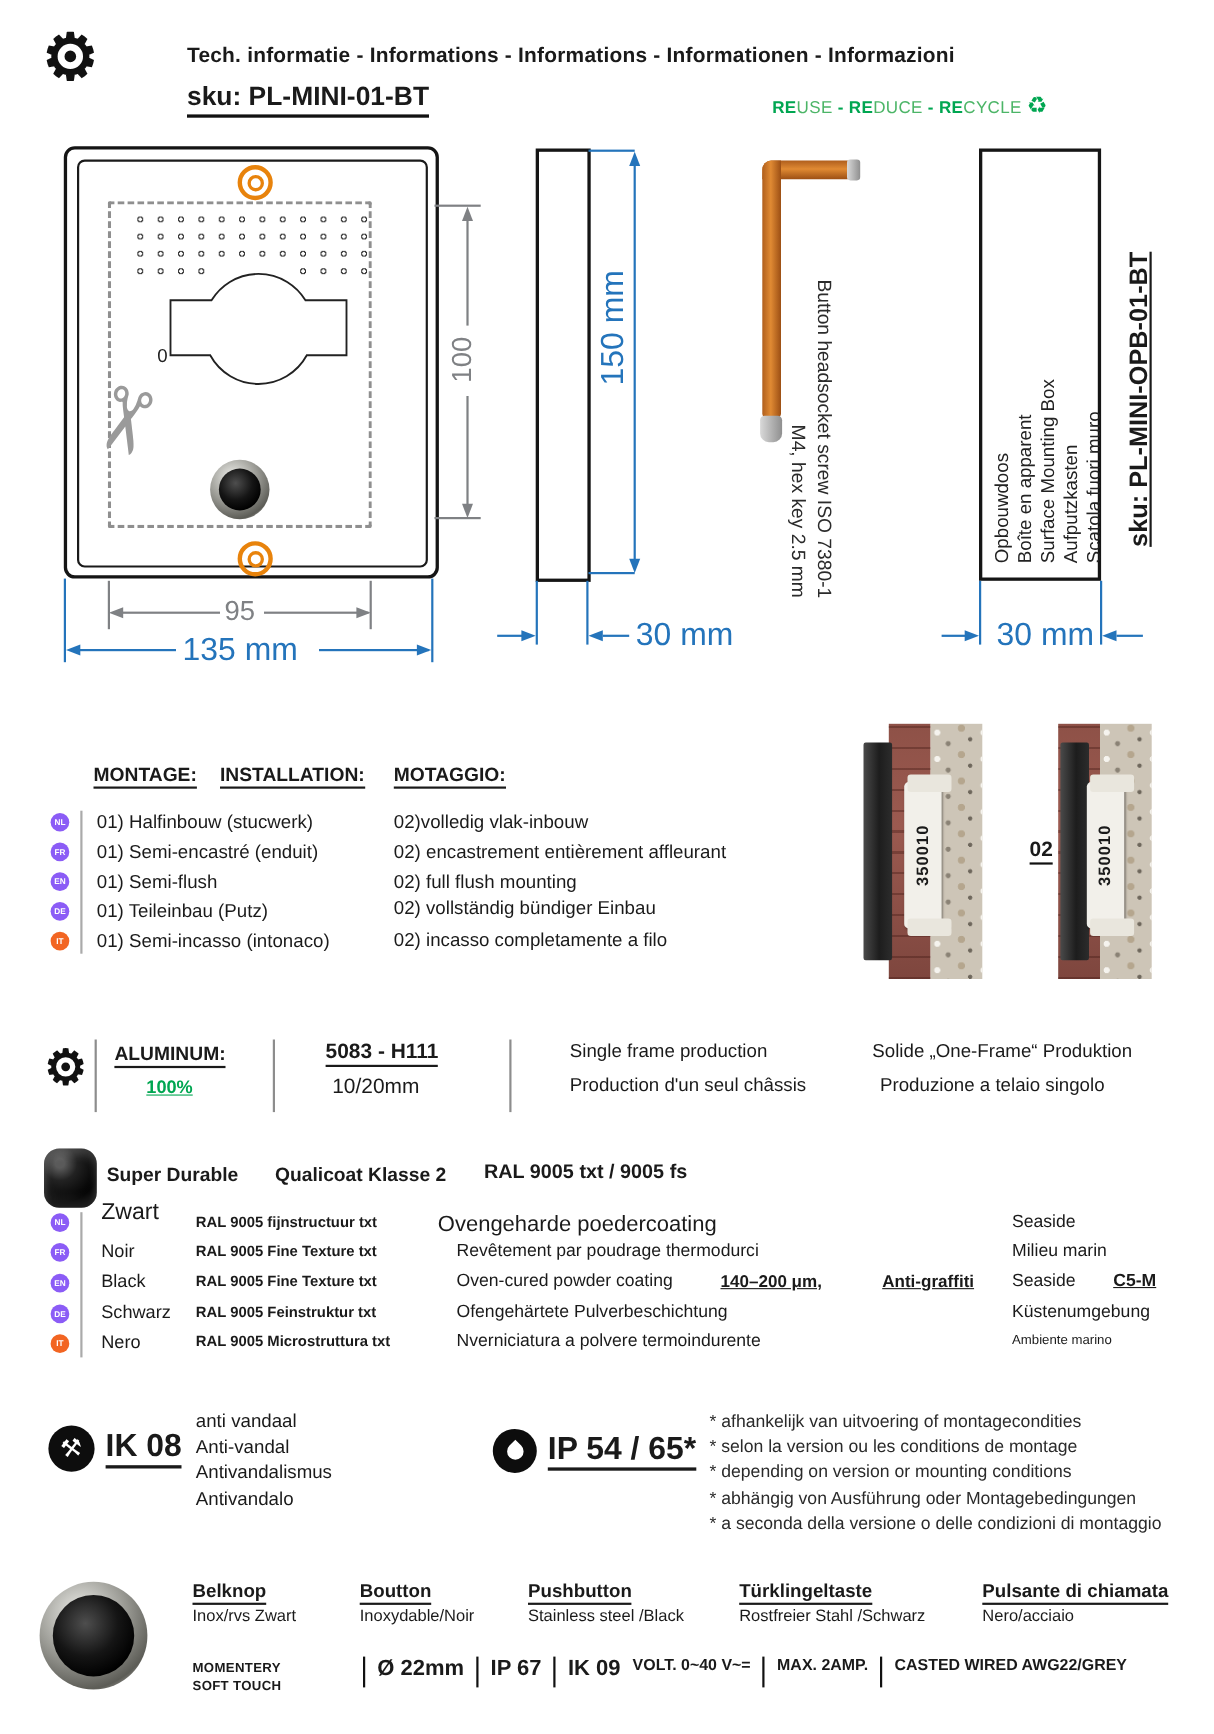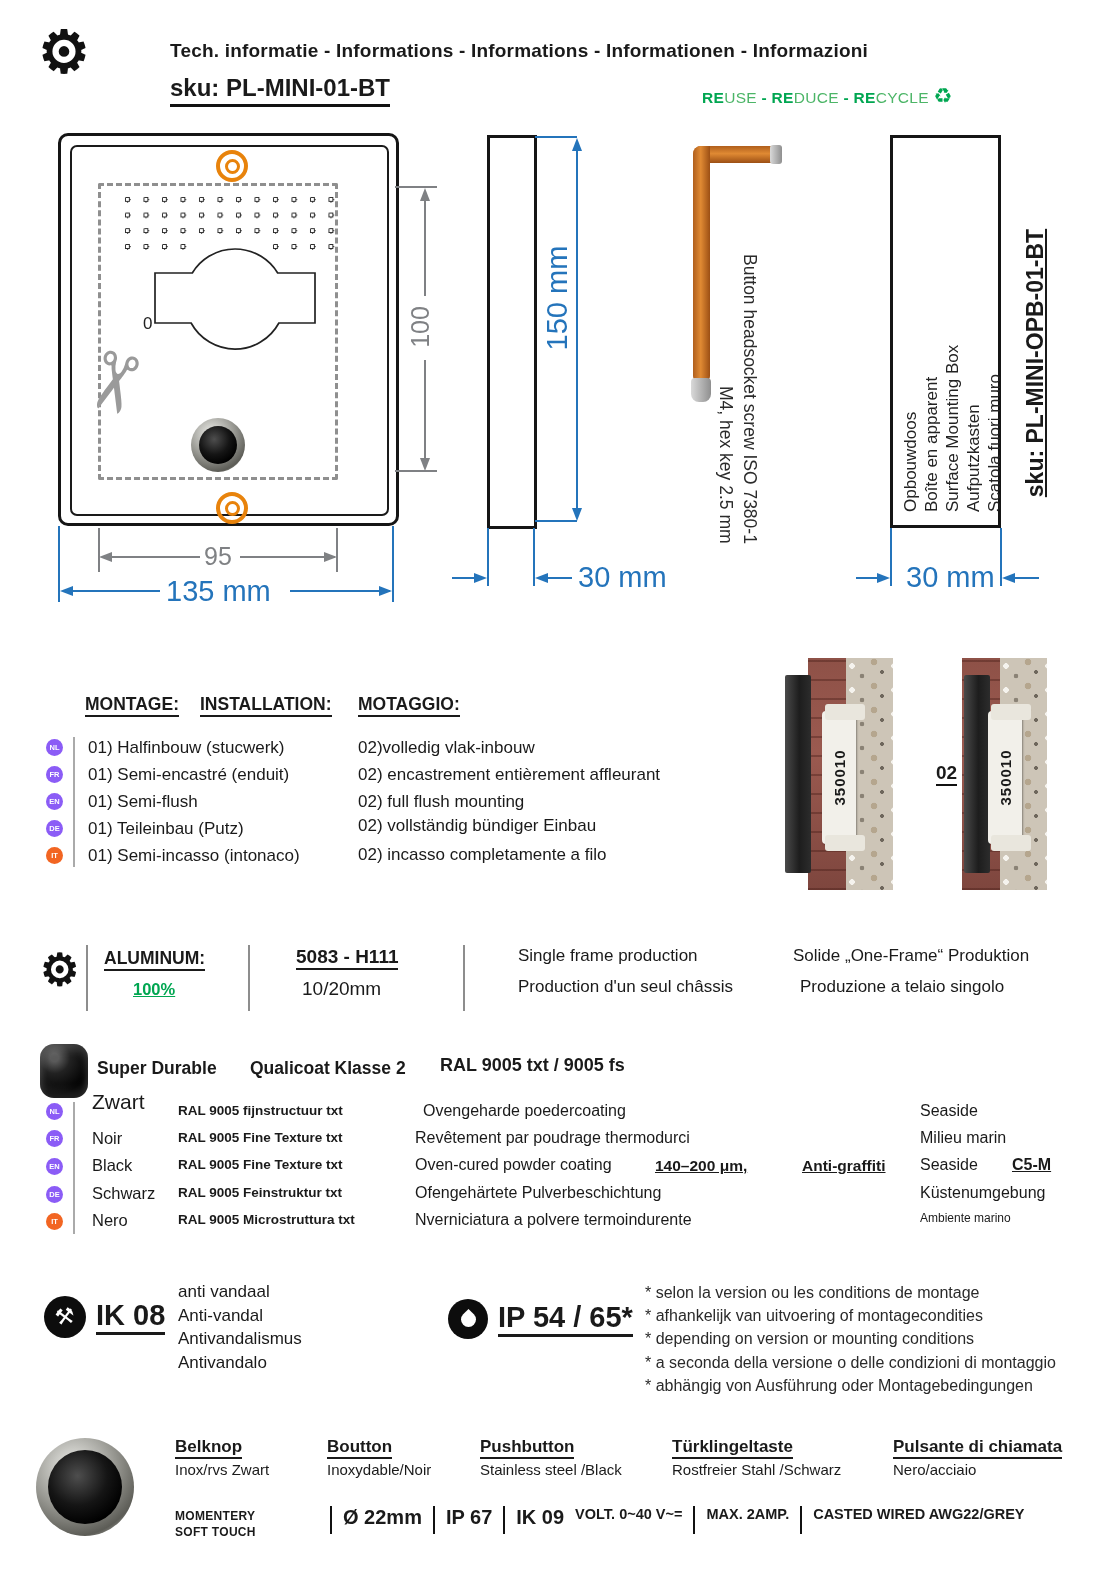--- a/index.html
+++ b/index.html
@@ -243,21 +243,21 @@
 
 <div class="vdiv" style="left:73px;top:1102px;height:132px;background:#aaa"></div>
 <div class="badge" style="left:46px;top:1103px">NL</div>
 <div class="badge" style="left:46px;top:1130px">FR</div>
 <div class="badge" style="left:46px;top:1158px">EN</div>
 <div class="badge" style="left:46px;top:1186px">DE</div>
 <div class="badge it-badge" style="left:46px;top:1213px">IT</div>
 
 <div class="abs" style="left:92px;top:1090px;font-size:21px">Zwart</div>
 <div class="abs b" style="left:178px;top:1103px;font-size:13.5px">RAL 9005 fijnstructuur txt</div>
-<div class="abs" style="left:423px;top:1102px;font-size:16px">Ovengeharde poedercoating</div>
+<div class="abs" style="left:398px;top:1102px;font-size:20px">Ovengeharde poedercoating</div>
 <div class="abs" style="left:920px;top:1102px;font-size:16px">Seaside</div>
 
 <div class="abs" style="left:92px;top:1129px;font-size:16.5px">Noir</div>
 <div class="abs b" style="left:178px;top:1130px;font-size:13.5px">RAL 9005 Fine Texture txt</div>
 <div class="abs" style="left:415px;top:1129px;font-size:16px">Revêtement par poudrage thermodurci</div>
 <div class="abs" style="left:920px;top:1129px;font-size:16px">Milieu marin</div>
 
 <div class="abs" style="left:92px;top:1156px;font-size:16.5px">Black</div>
 <div class="abs b" style="left:178px;top:1157px;font-size:13.5px">RAL 9005 Fine Texture txt</div>
 <div class="abs" style="left:415px;top:1156px;font-size:16px">Oven-cured powder coating</div>
@@ -284,25 +284,25 @@
   <div>anti vandaal</div>
   <div>Anti-vandal</div>
   <div>Antivandalismus</div>
   <div>Antivandalo</div>
 </div>
 <div class="ik-circle" style="left:448px;top:1299px;width:40px;height:40px">
     <span class="drop"></span>
   </div>
 <div class="abs b" style="left:498px;top:1301px;font-size:29px"><span class="u2" style="border-bottom-width:3px">IP 54 / 65*</span></div>
 <div class="abs" style="left:645px;top:1281px">
+  <div class="note-line">* afhankelijk van uitvoering of montagecondities</div>
   <div class="note-line">* selon la version ou les conditions de montage</div>
-  <div class="note-line">* afhankelijk van uitvoering of montagecondities</div>
   <div class="note-line">* depending on version or mounting conditions</div>
+  <div class="note-line">* abhängig von Ausführung oder Montagebedingungen</div>
   <div class="note-line">* a seconda della versione o delle condizioni di montaggio</div>
-  <div class="note-line">* abhängig von Ausführung oder Montagebedingungen</div>
 </div>
 
 <div class="btn-outer" style="left:36px;top:1438px;width:98px;height:98px"></div>
 <div class="btn-inner" style="left:48px;top:1450px;width:74px;height:74px"></div>
 
 <div class="abs b" style="left:175px;top:1437px;font-size:17px"><span class="u2">Belknop</span></div>
 <div class="abs" style="left:175px;top:1461px;font-size:15px">Inox/rvs Zwart</div>
 <div class="abs b" style="left:327px;top:1437px;font-size:17px"><span class="u2">Boutton</span></div>
 <div class="abs" style="left:327px;top:1461px;font-size:15px">Inoxydable/Noir</div>
 <div class="abs b" style="left:480px;top:1437px;font-size:17px"><span class="u2">Pushbutton</span></div>

